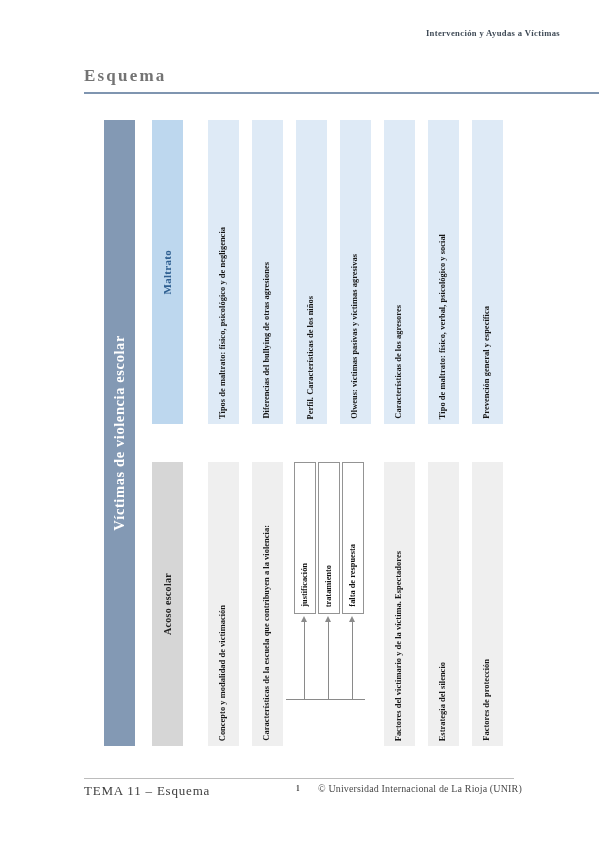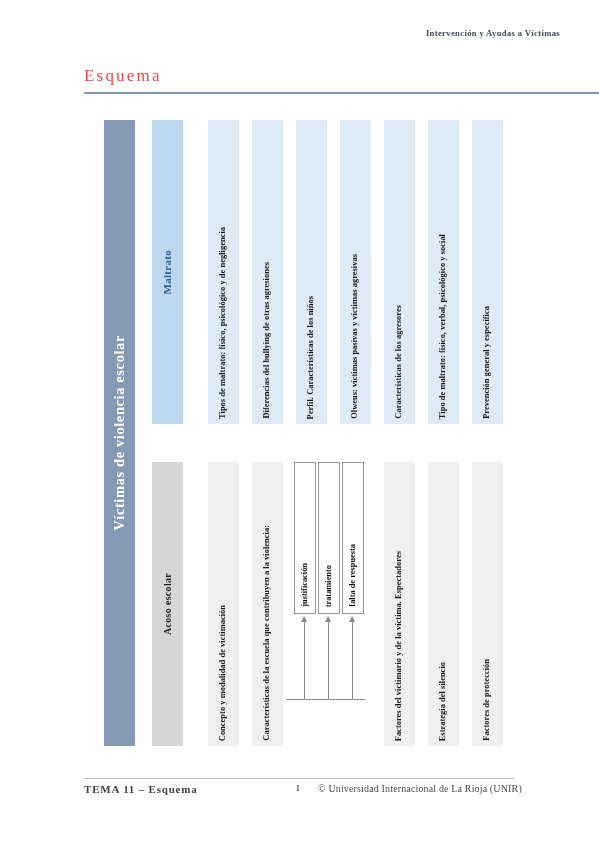--- a/index.html
+++ b/index.html
@@ -37,22 +37,22 @@
     font-weight: bold;
   }
 
   .page-title {
     position: absolute;
     left: 84px;
     top: 66px;
     font-family: "Liberation Serif", serif;
     font-size: 17px;
     letter-spacing: 2.2px;
-    color: #ef4444;
-    font-weight: normal;
+    color: #737373;
+    font-weight: bold;
   }
   .title-rule {
     position: absolute;
     left: 84px;
     top: 92px;
     width: 515px;
     height: 2px;
     background: #7f95b0;
   }
 
@@ -187,22 +187,22 @@
     top: 778px;
     width: 430px;
     height: 1px;
     background: #bcbcbc;
   }
   .footer-left {
     position: absolute;
     left: 84px;
     top: 783px;
     font-family: "Liberation Serif", serif;
-    font-size: 11px;
-    font-weight: bold;
+    font-size: 13px;
+    font-weight: normal;
     letter-spacing: .8px;
     color: #3f3f3f;
   }
   .footer-page {
     position: absolute;
     left: 296px;
     top: 784px;
     font-family: "Liberation Serif", serif;
     font-size: 7.4px;
     font-weight: bold;

